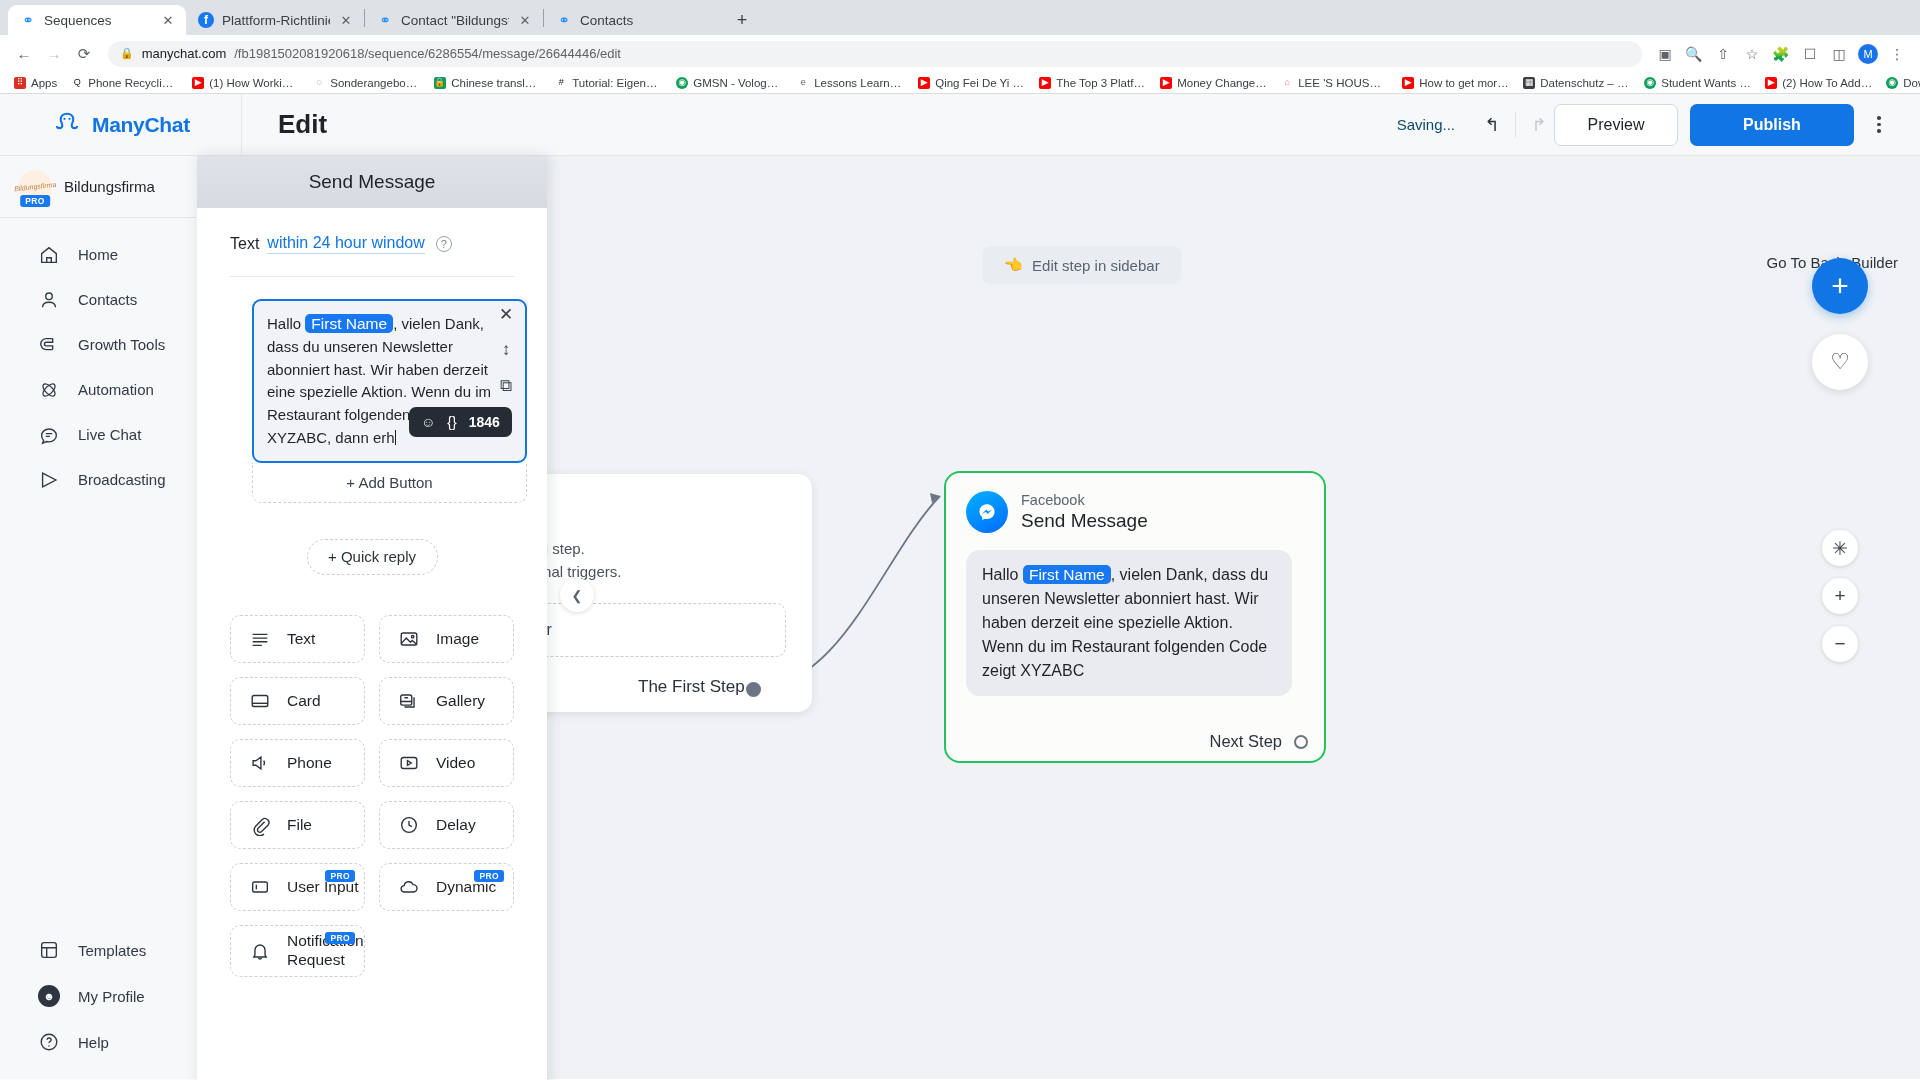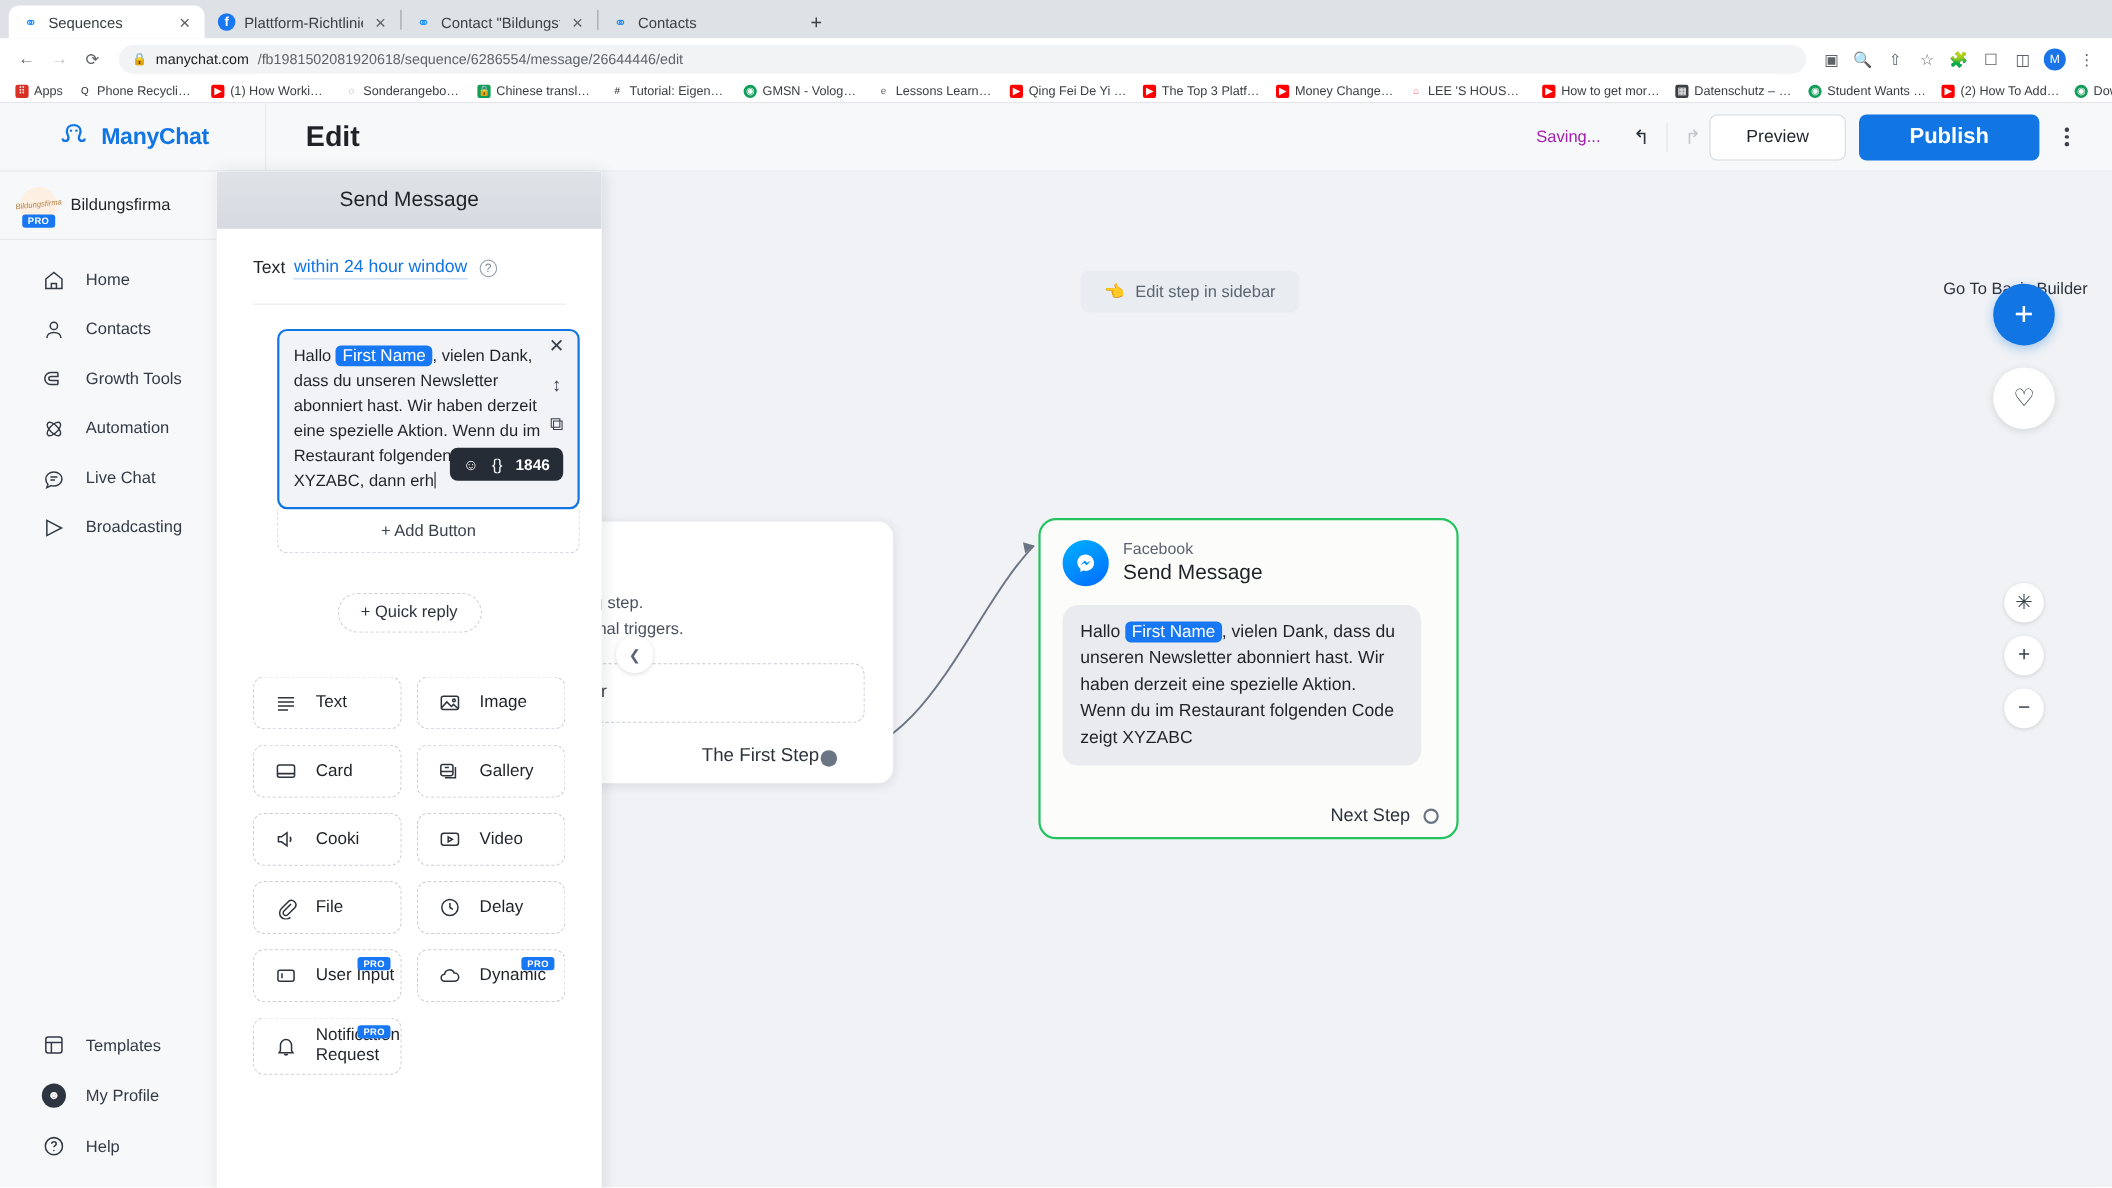--- a/index.html
+++ b/index.html
@@ -189,38 +189,38 @@
   .mc-topbar {
     position: absolute; left: 242px; top: 0;
     width: 1678px; height: 62px;
     background: #f7f8fa;
     border-bottom: 1px solid #e4e7eb;
     display: flex; align-items: center;
     padding: 0 24px 0 36px;
   }
   .edit-title { font-size: 26px; font-weight: bold; color: #1f2328; }
   .topbar-spacer { flex: 1; }
-  .saving-text { font-size: 15px; color: #a21caf; margin-right: 22px; }
+  .saving-text { font-size: 15px; color: #0c4a6e; margin-right: 22px; }
   .undo-btn, .redo-btn {
     width: 30px; height: 30px;
     display: flex; align-items: center; justify-content: center;
     color: #2c333c; font-size: 18px;
   }
   .redo-btn { color: #c3c8cf; }
   .topbar-div { width: 1px; height: 26px; background: #dfe3e8; margin: 0 8px; }
   .btn-preview {
     width: 124px; height: 42px; 
     border: 1px solid #d4d9df; border-radius: 7px;
     background: #fff; color: #1f2328; font-size: 16px;
     display: flex; align-items: center; justify-content: center;
   }
   .btn-publish {
     width: 164px; height: 42px; margin-left: 12px;
     border-radius: 7px; background: #1175e3; color: #fff;
-    font-size: 20px; font-weight: bold;
+    font-size: 16px; font-weight: bold;
     display: flex; align-items: center; justify-content: center;
   }
   .kebab {
     width: 34px; height: 34px; margin-left: 8px;
     display: flex; flex-direction: column; align-items: center;
     justify-content: center; gap: 3px;
   }
   .kebab i { width: 3.5px; height: 3.5px; border-radius: 50%; background: #3a424c; display: block; }
 
   
@@ -805,21 +805,21 @@
               </span>
             <span>Gallery</span>
           </div>
           <div class="block-btn">
             <span class="bico">
                 <svg viewBox="0 0 24 24" fill="none" stroke="currentColor" stroke-width="1.5">
                   <path d="M4.5 9.5h3L13 5.5v13L7.5 14.5h-3z"></path>
                   <path d="M16 9.5c1 1.5 1 3.5 0 5"></path>
                 </svg>
               </span>
-            <span>Cooki</span>
+            <span>Phone</span>
           </div>
           <div class="block-btn">
             <span class="bico">
                 <svg viewBox="0 0 24 24" fill="none" stroke="currentColor" stroke-width="1.5">
                   <rect x="3.5" y="6" width="17" height="12" rx="2.5"></rect>
                   <path d="M10.3 9.5 14.5 12l-4.2 2.5z"></path>
                 </svg>
               </span>
             <span>Video</span>
           </div>

